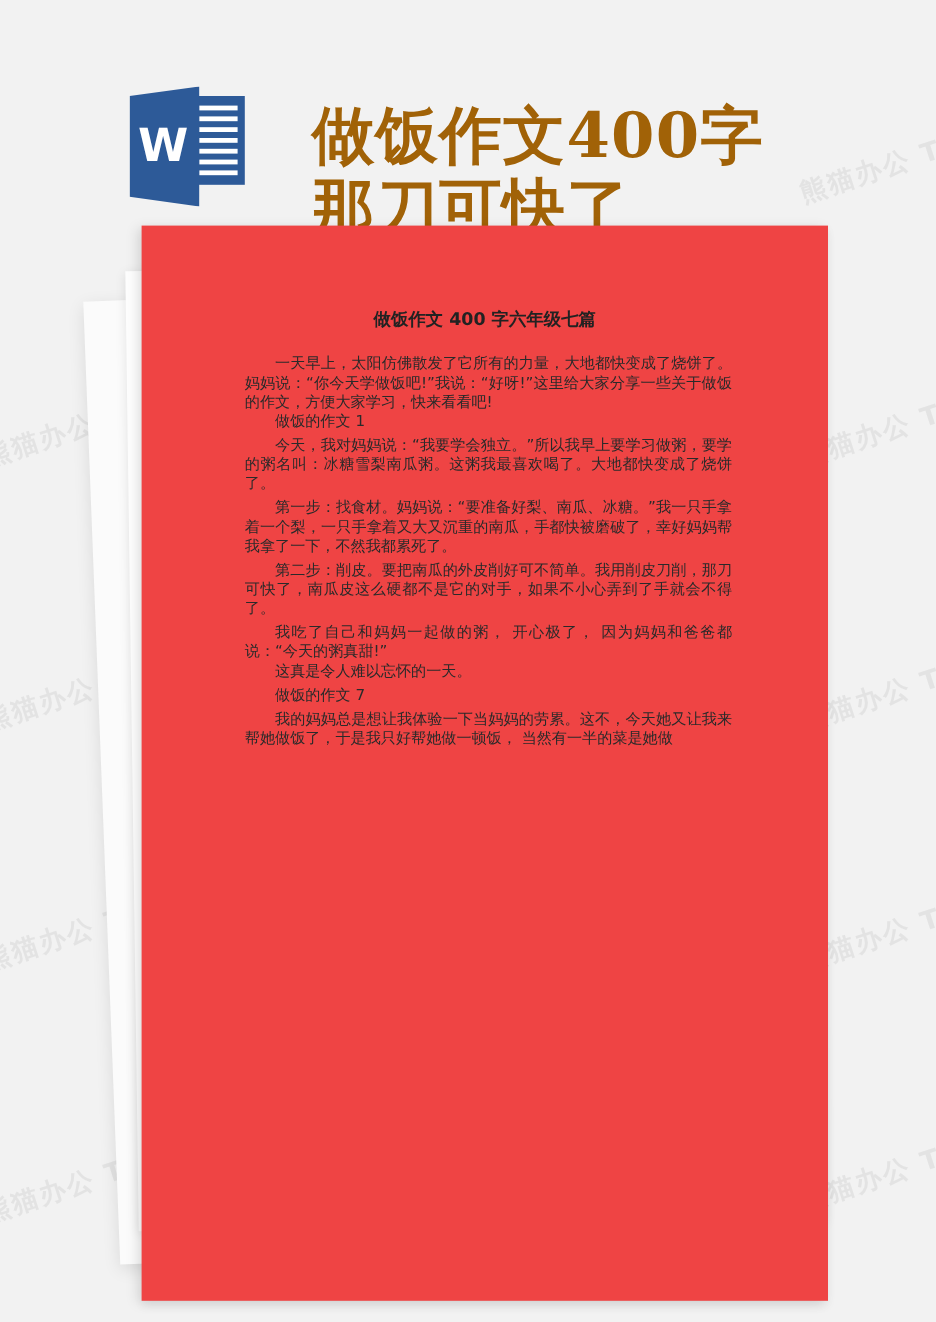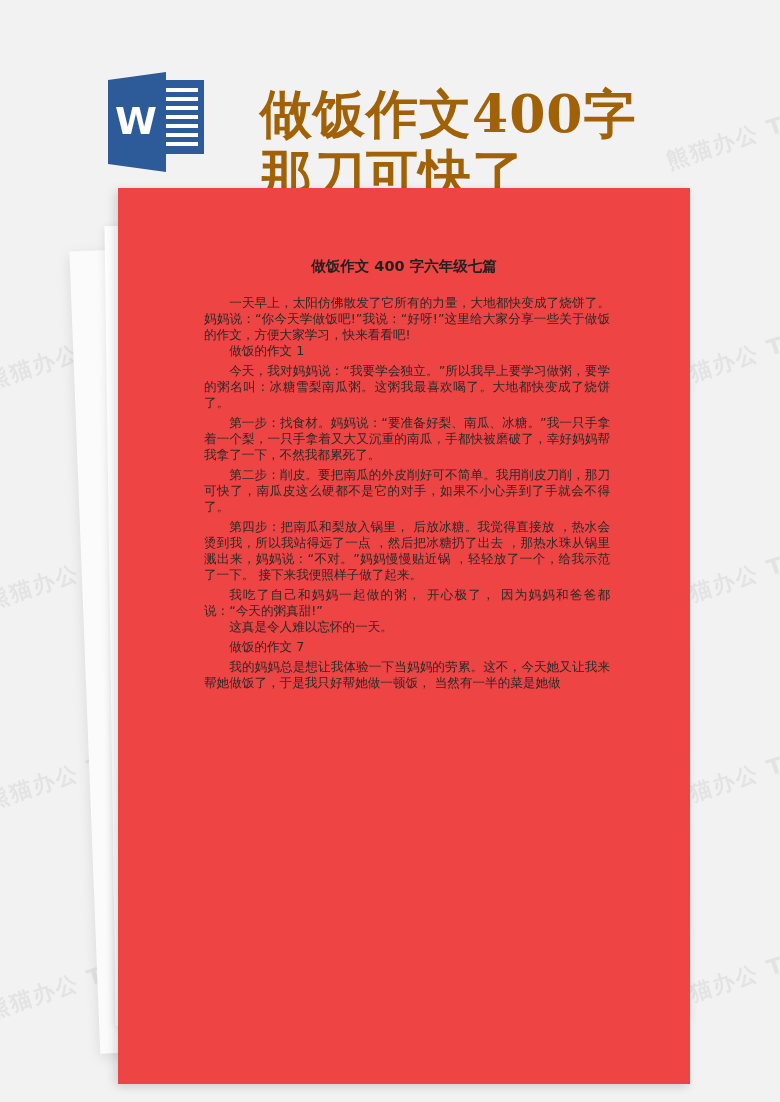--- a/index.html
+++ b/index.html
@@ -87,19 +87,18 @@
 <div class="page-back1"></div>
 
 <div class="page">
   <div class="doc-title">做饭作文 400 字六年级七篇</div>
   <div class="body-text">
     <p class="tight">一天早上，太阳仿佛散发了它所有的力量，大地都快变成了烧饼了。妈妈说：“你今天学做饭吧!”我说：“好呀!”这里给大家分享一些关于做饭的作文，方便大家学习，快来看看吧!</p>
     <p class="heading">做饭的作文 1</p>
     <p>今天，我对妈妈说：“我要学会独立。”所以我早上要学习做粥，要学的粥名叫：冰糖雪梨南瓜粥。这粥我最喜欢喝了。大地都快变成了烧饼了。</p>
     <p>第一步：找食材。妈妈说：“要准备好梨、南瓜、冰糖。”我一只手拿着一个梨，一只手拿着又大又沉重的南瓜，手都快被磨破了，幸好妈妈帮我拿了一下，不然我都累死了。</p>
     <p>第二步：削皮。要把南瓜的外皮削好可不简单。我用削皮刀削，那刀可快了，南瓜皮这么硬都不是它的对手，如果不小心弄到了手就会不得了。</p>
-    <p>第四步：把南瓜和梨放入锅里， 后放冰糖。我觉得直接放 ，热水会烫到我，所以我站得远了一点 ，然后把冰糖扔了出去 ，那热水珠从锅里溅出来，妈妈说：“不对。”妈妈慢慢贴近锅 ，轻轻放了一个，给我示范了一下。 接下来我便照样子做了起来。</p>
     <p class="tight">我吃了自己和妈妈一起做的粥， 开心极了， 因为妈妈和爸爸都说：“今天的粥真甜!”</p>
     <p>这真是令人难以忘怀的一天。</p>
     <p class="heading">做饭的作文 7</p>
     <p>我的妈妈总是想让我体验一下当妈妈的劳累。这不，今天她又让我来帮她做饭了，于是我只好帮她做一顿饭， 当然有一半的菜是她做</p>
   </div>
 </div>
 
 </body></html>

